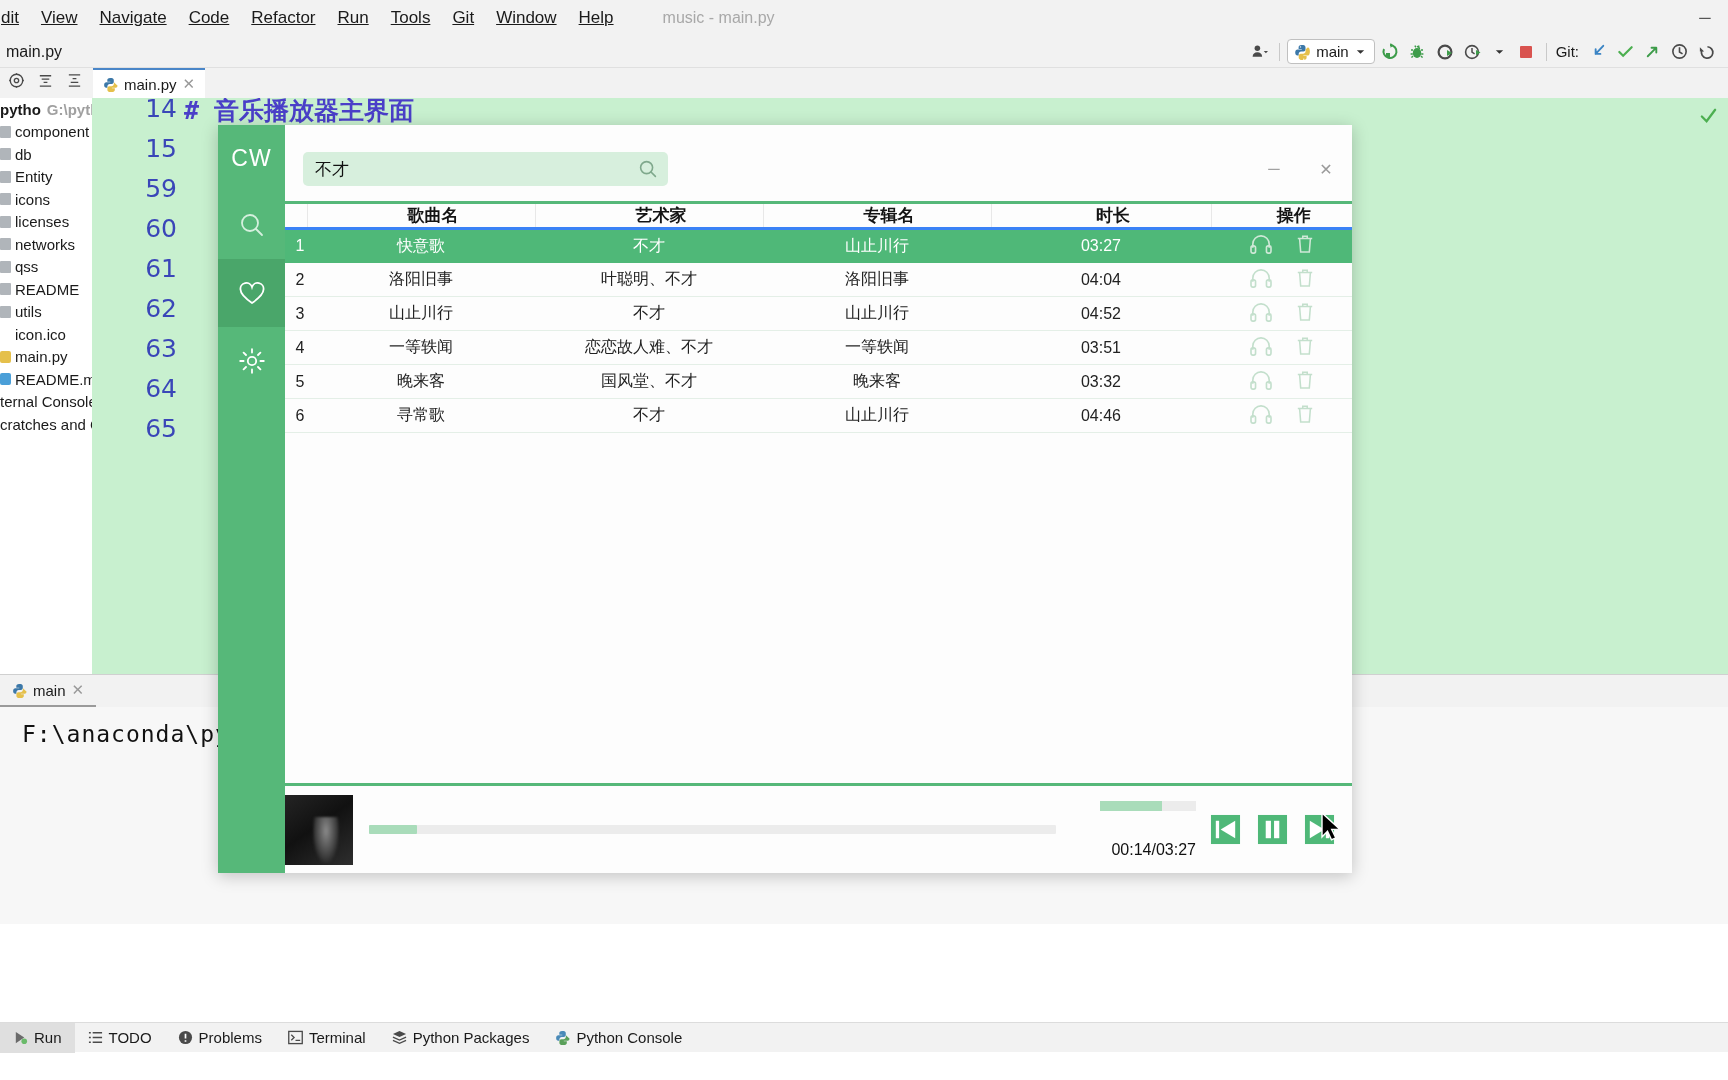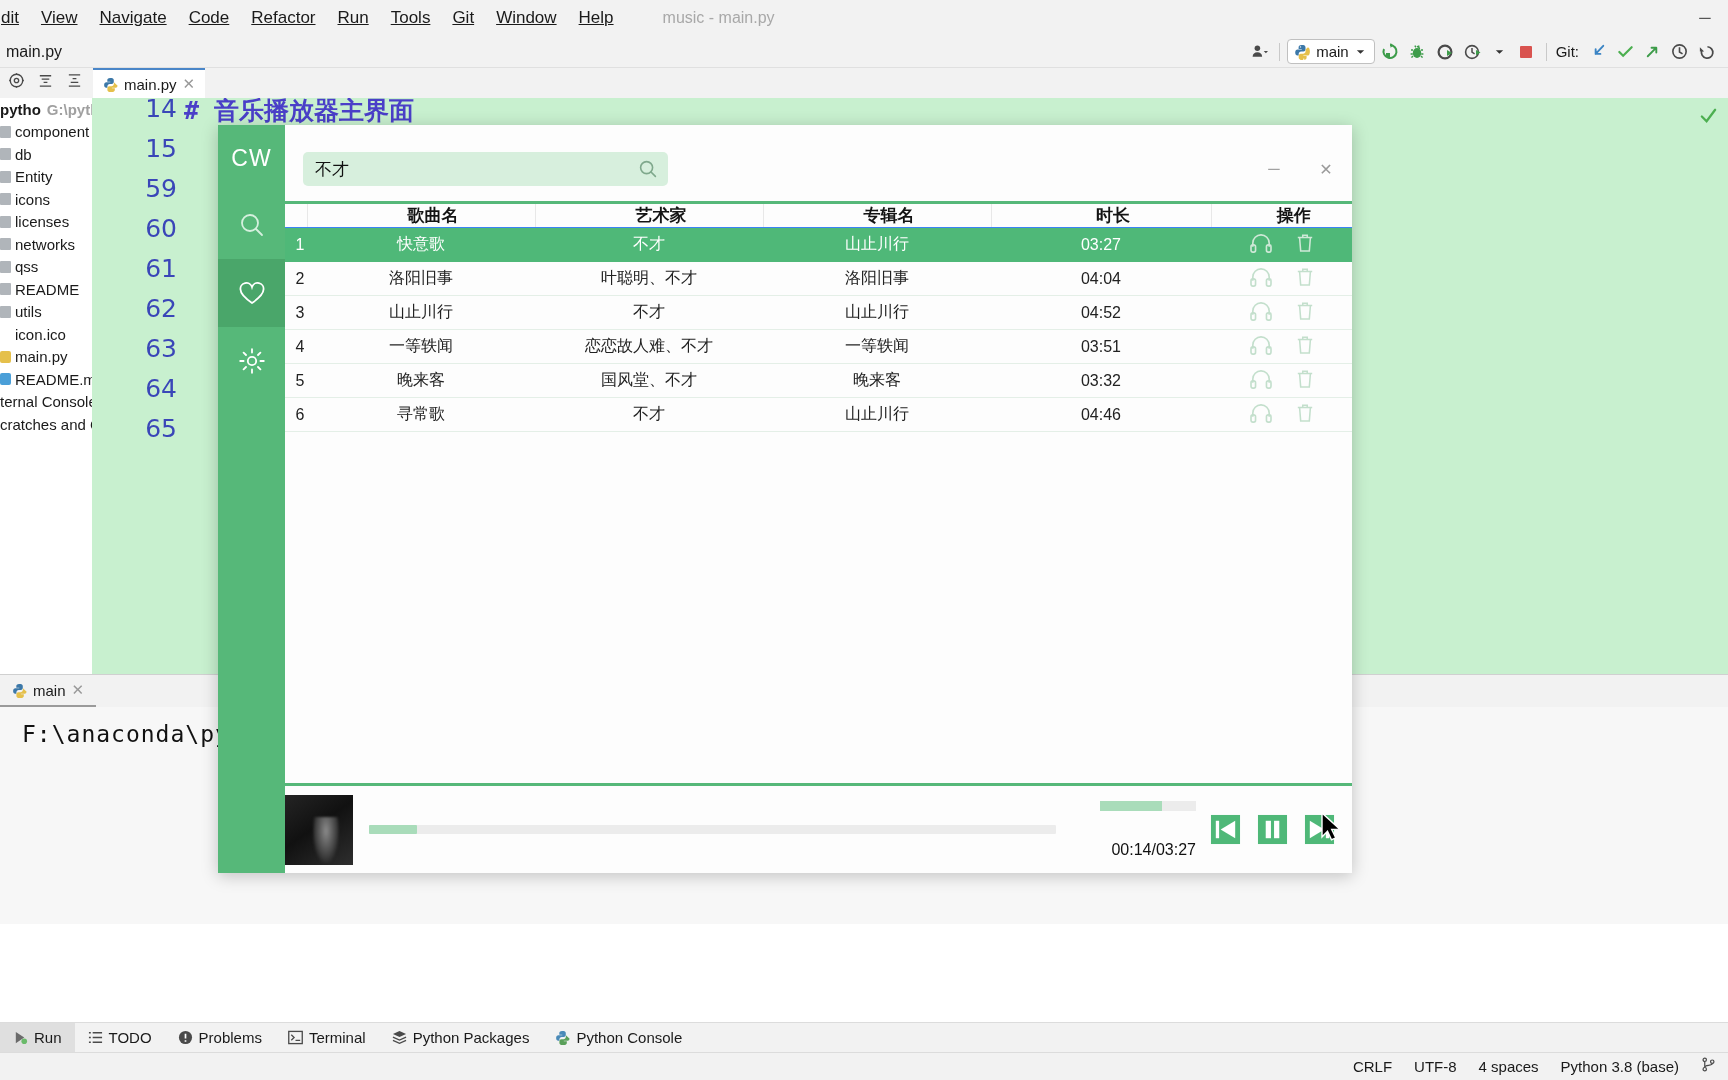--- a/index.html
+++ b/index.html
@@ -165,21 +165,21 @@
     flex: 1; border: none; outline: none; background: transparent;
     font-size: 17px; color: #111; font-family: "Liberation Sans", sans-serif;
   }
   .win-buttons { margin-left: auto; display: flex; align-items: center; }
   .win-buttons div { width: 52px; height: 42px; display: flex; align-items: center; justify-content: center; color: #9a9a9a; }
 
   .tbl-wrap { flex: 1; background: #fdfdfd; border-top: 3px solid #56b879; overflow: hidden; }
   table.songs { width: 100%; border-collapse: collapse; table-layout: fixed; }
   table.songs th {
     height: 22px; font-size: 17px; font-weight: bold; color: #141414;
-    border-right: 1px solid #e8e8e8; border-bottom: 1px solid #3b82f6; padding-left: 24px;
+    border-right: 1px solid #e8e8e8; border-bottom: 3px solid #3b82f6; padding-left: 24px;
   }
   table.songs th:last-child { border-right: none; }
   table.songs td {
     height: 34px; font-size: 16px; color: #222; text-align: center;
     border-bottom: 1px solid #e4efe7;
   }
   table.songs tr.sel td { background: #4fb878; color: #ffffff; border-bottom: 1px solid #4fb878;}
   td.idx { text-align: left; padding-left: 8px; font-size: 15px; color: #333; width: 22px; }
   tr.sel td.idx { background: #aacdbb; color: #2a2a2a; }
   td.act { }
@@ -518,36 +518,20 @@
     </div>
     <div class="tw-btn">
       <svg width="15" height="15" viewBox="0 0 16 16">
         <path d="M7.6 1C5.3 1 4.6 2 4.6 3.4V5h3.2v.6H3.6C2.2 5.6 1.2 6.5 1.2 8.6c0 2 .9 2.9 2.3 2.9h1.2V9.8c0-1.3 1.1-2.4 2.4-2.4h2.4c1.1 0 2-.9 2-2V3.4C11.5 2 10.6 1 9.2 1z" fill="#4a8ab8"></path>
         <path d="M11.6 5.6v1.7c0 1.4-1.2 2.5-2.5 2.5H6.7c-1.1 0-2 1-2 2v2c0 1.1 1 1.8 2 2.1 1.3.4 2.5.5 3.9 0 1-.3 2-.9 2-2.1v-1.7H9.4v-.6h4.2c1.2 0 1.6-.8 2-2.1z" fill="#5aa05a"></path>
       </svg>
       <span>Python Console</span>
     </div>
   </div>
 
-  <div class="status-bar">
-    <div class="sb-right">
-      <span class="sb-item">CRLF</span>
-      <span class="sb-item">UTF-8</span>
-      <span class="sb-item">4 spaces</span>
-      <span class="sb-item">Python 3.8 (base)</span>
-      <span>
-        <svg width="15" height="15" viewBox="0 0 16 16">
-            <circle cx="4" cy="3" r="1.8" fill="none" stroke="#4a4a4a" stroke-width="1.3"></circle>
-            <circle cx="4" cy="13" r="1.8" fill="none" stroke="#4a4a4a" stroke-width="1.3"></circle>
-            <circle cx="12" cy="5" r="1.8" fill="none" stroke="#4a4a4a" stroke-width="1.3"></circle>
-            <path d="M4 5v6M12 7c0 3-8 1-8 4" stroke="#4a4a4a" stroke-width="1.3" fill="none"></path>
-          </svg>
-      </span>
-    </div>
-  </div>
 
   <div class="app-win">
 
     <div class="app-side">
       <div class="app-logo">CW</div>
       <div class="side-btn">
         <svg width="30" height="30" viewBox="0 0 30 30">
           <circle cx="13" cy="13" r="8" fill="none" stroke="#d5f0de" stroke-width="1.8"></circle>
           <path d="M19 19l6 6" stroke="#d5f0de" stroke-width="1.8" stroke-linecap="round"></path>
         </svg>

